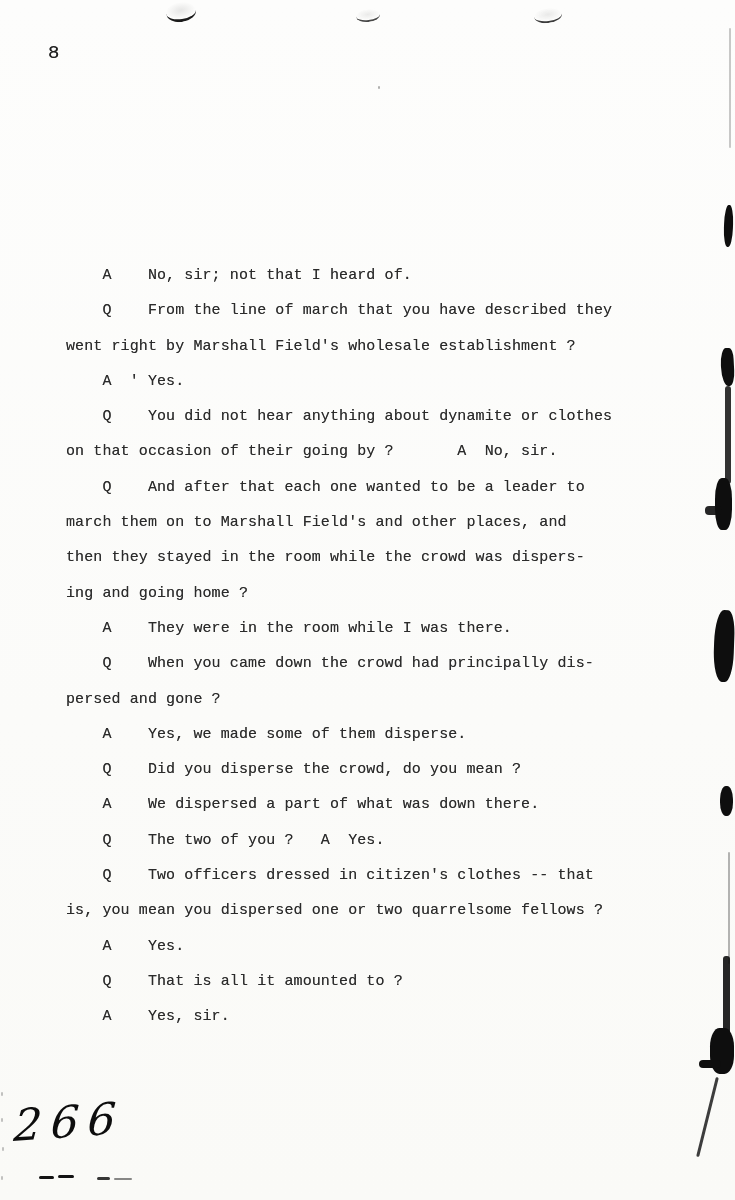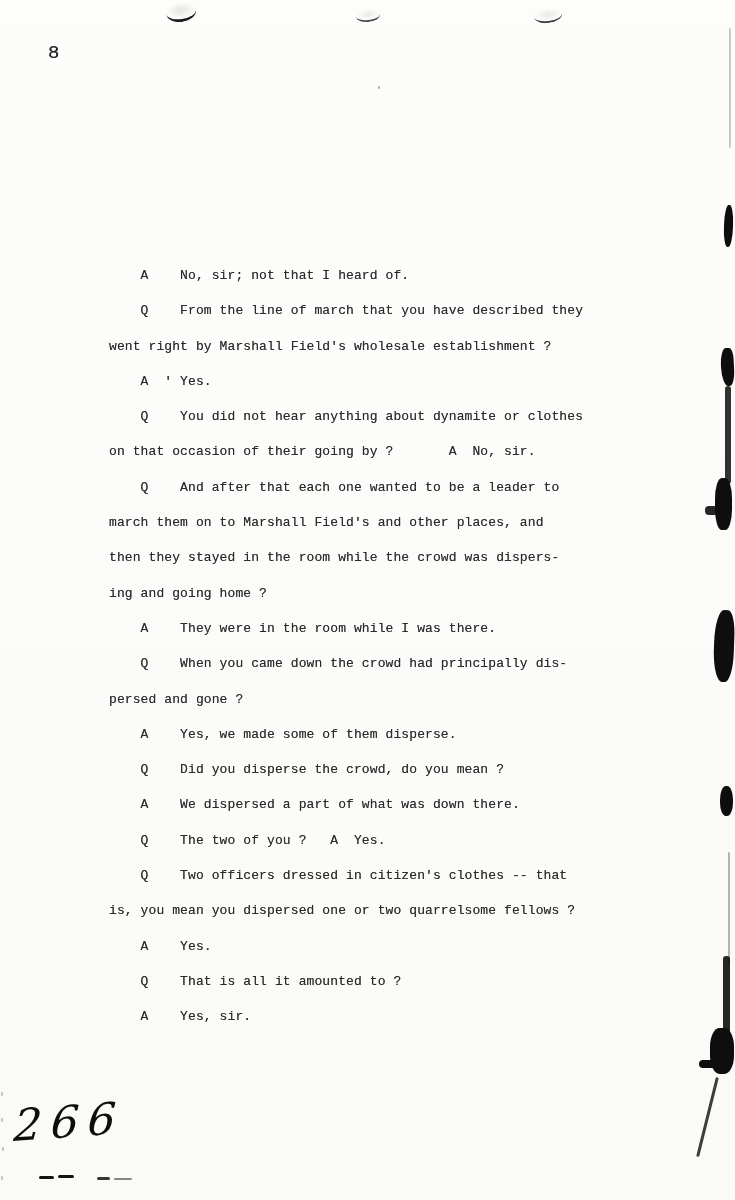--- a/index.html
+++ b/index.html
@@ -22,23 +22,23 @@
     color: #222;
     text-shadow: 0 0 0.5px rgba(0,0,0,0.6);
   }
 
   
   .text-block {
     position: absolute;
     left: 0;
     top: 258px;
     width: 735px;
-    padding-left: 109px;
+    padding-left: 66px;
     box-sizing: border-box;
-    font-size: 13px;
+    font-size: 15px;
     line-height: 35.3px;
     color: #2b2b2b;
     white-space: pre;
     letter-spacing: 0.1px;
     text-shadow: 0 0 0.6px rgba(30,30,30,0.55);
   }
   .line { height: 35.3px; }
 
   
   .folio {

